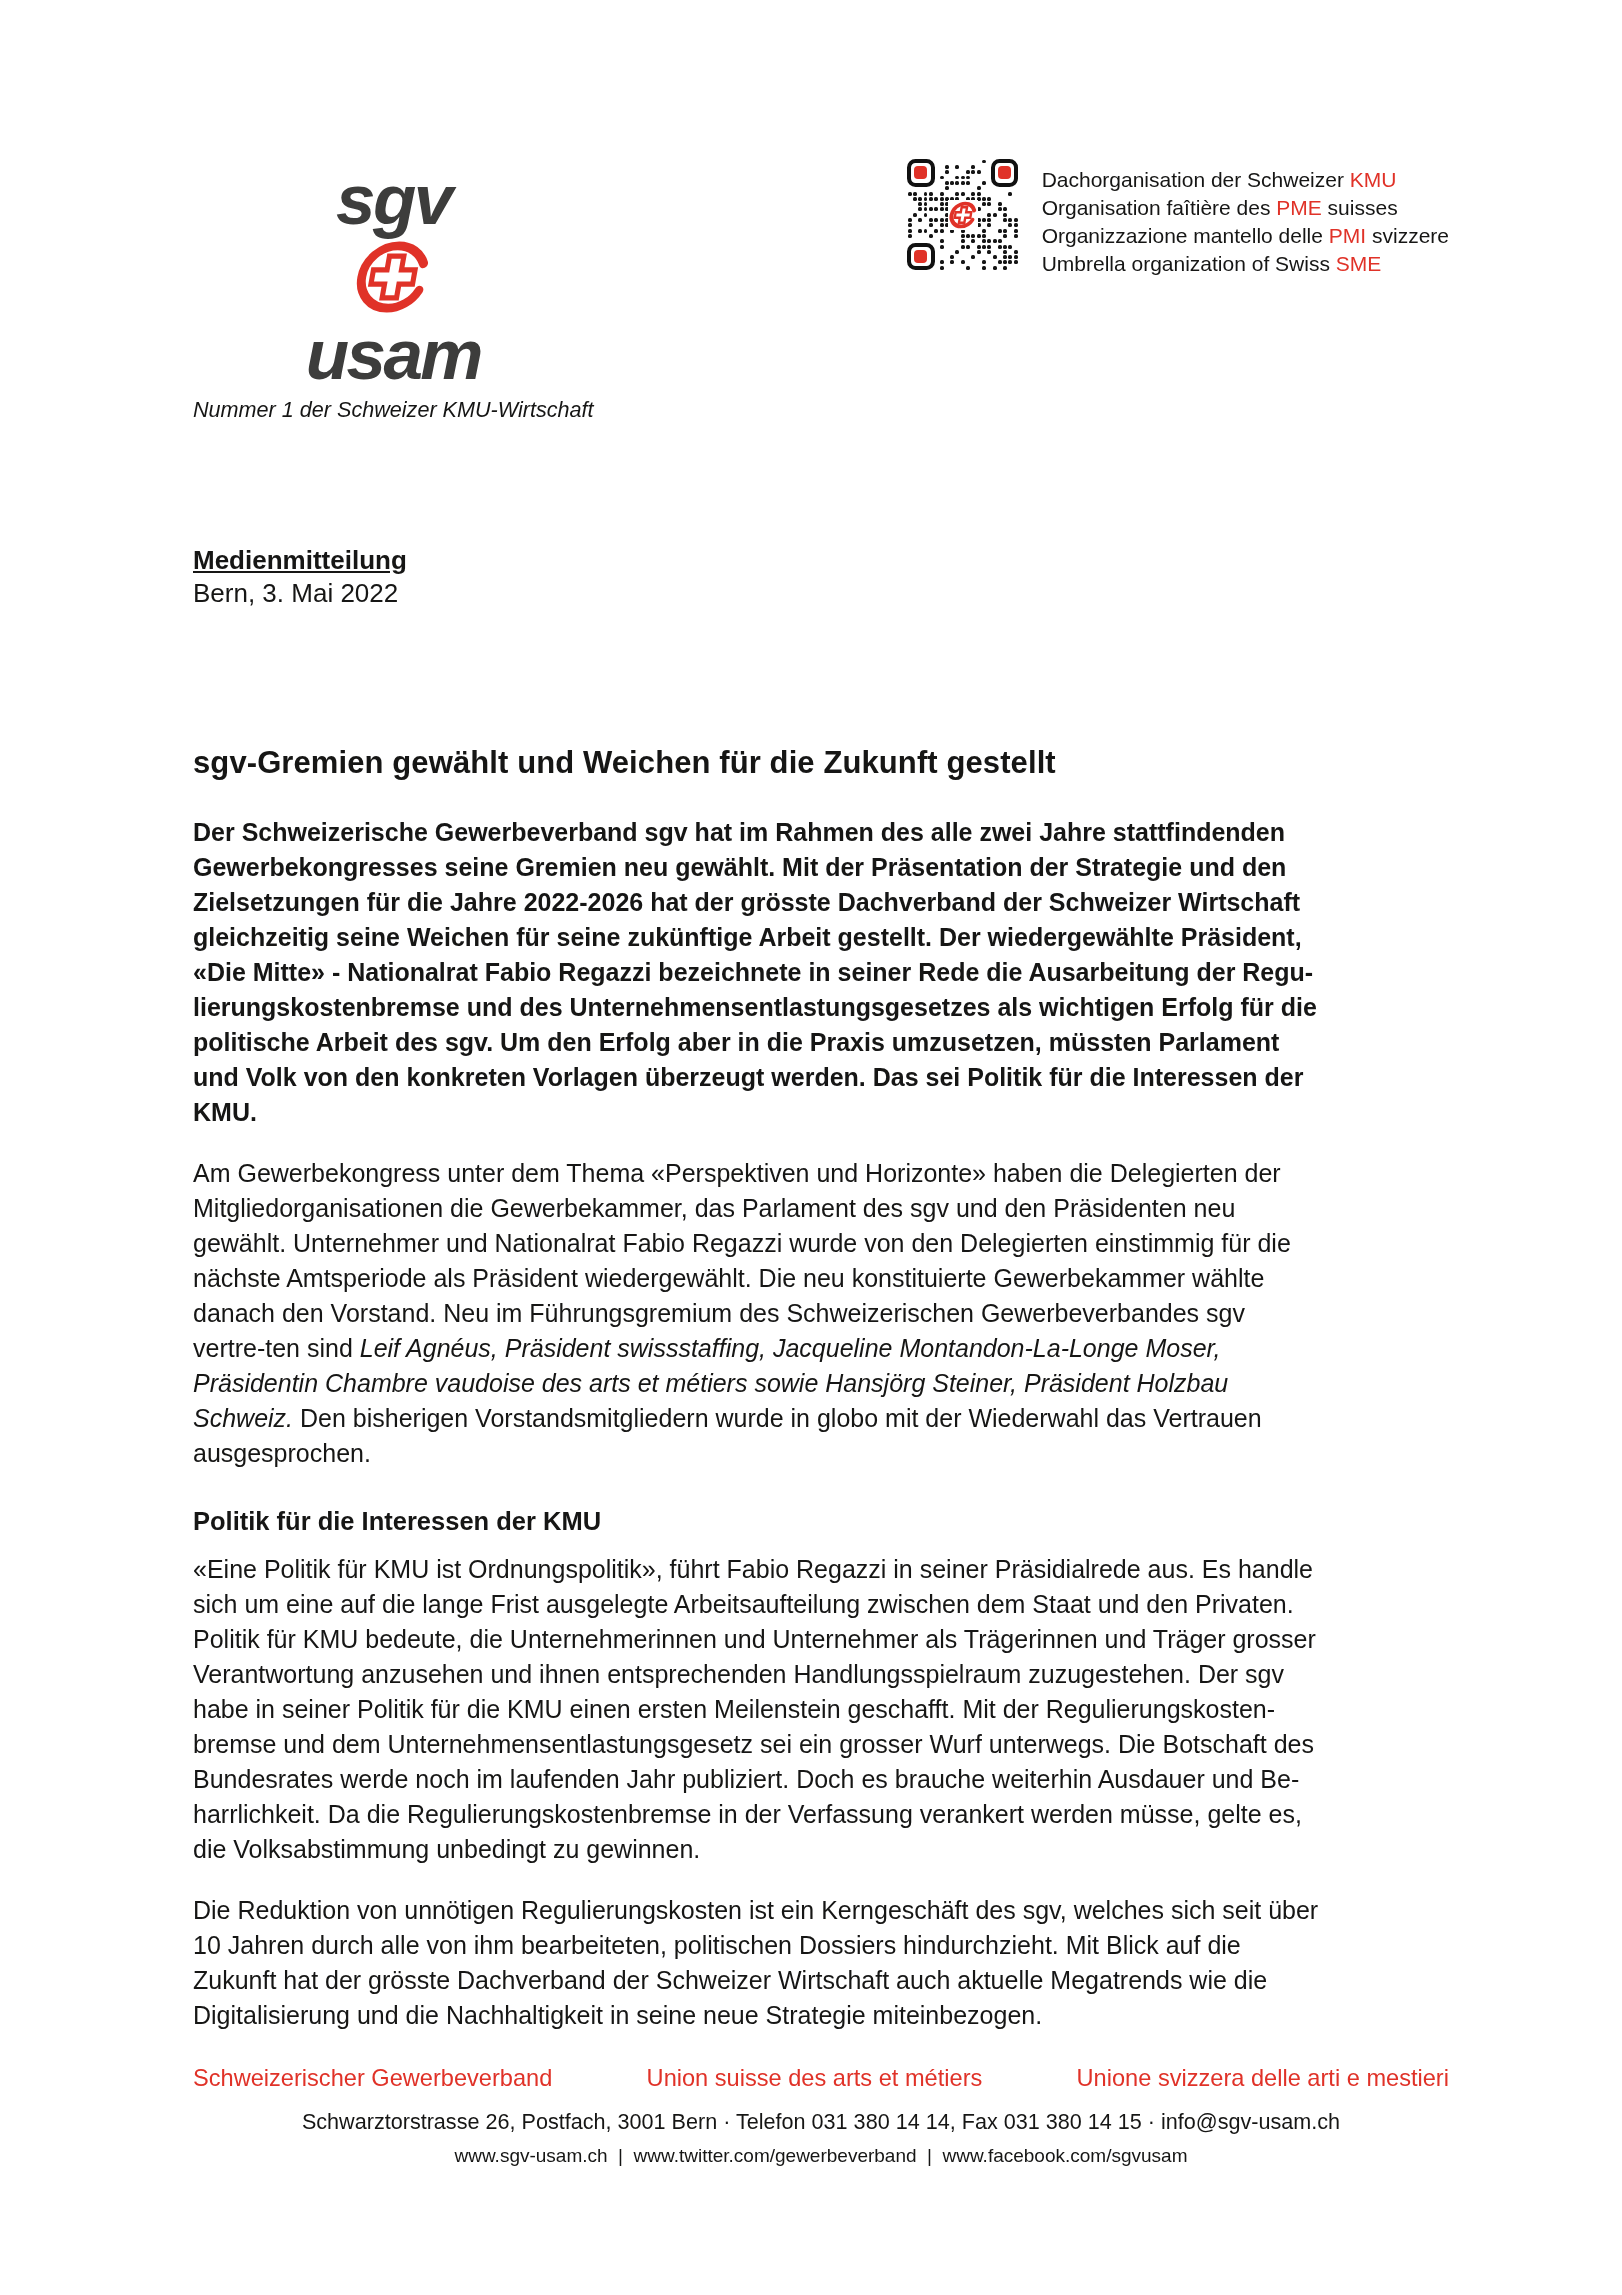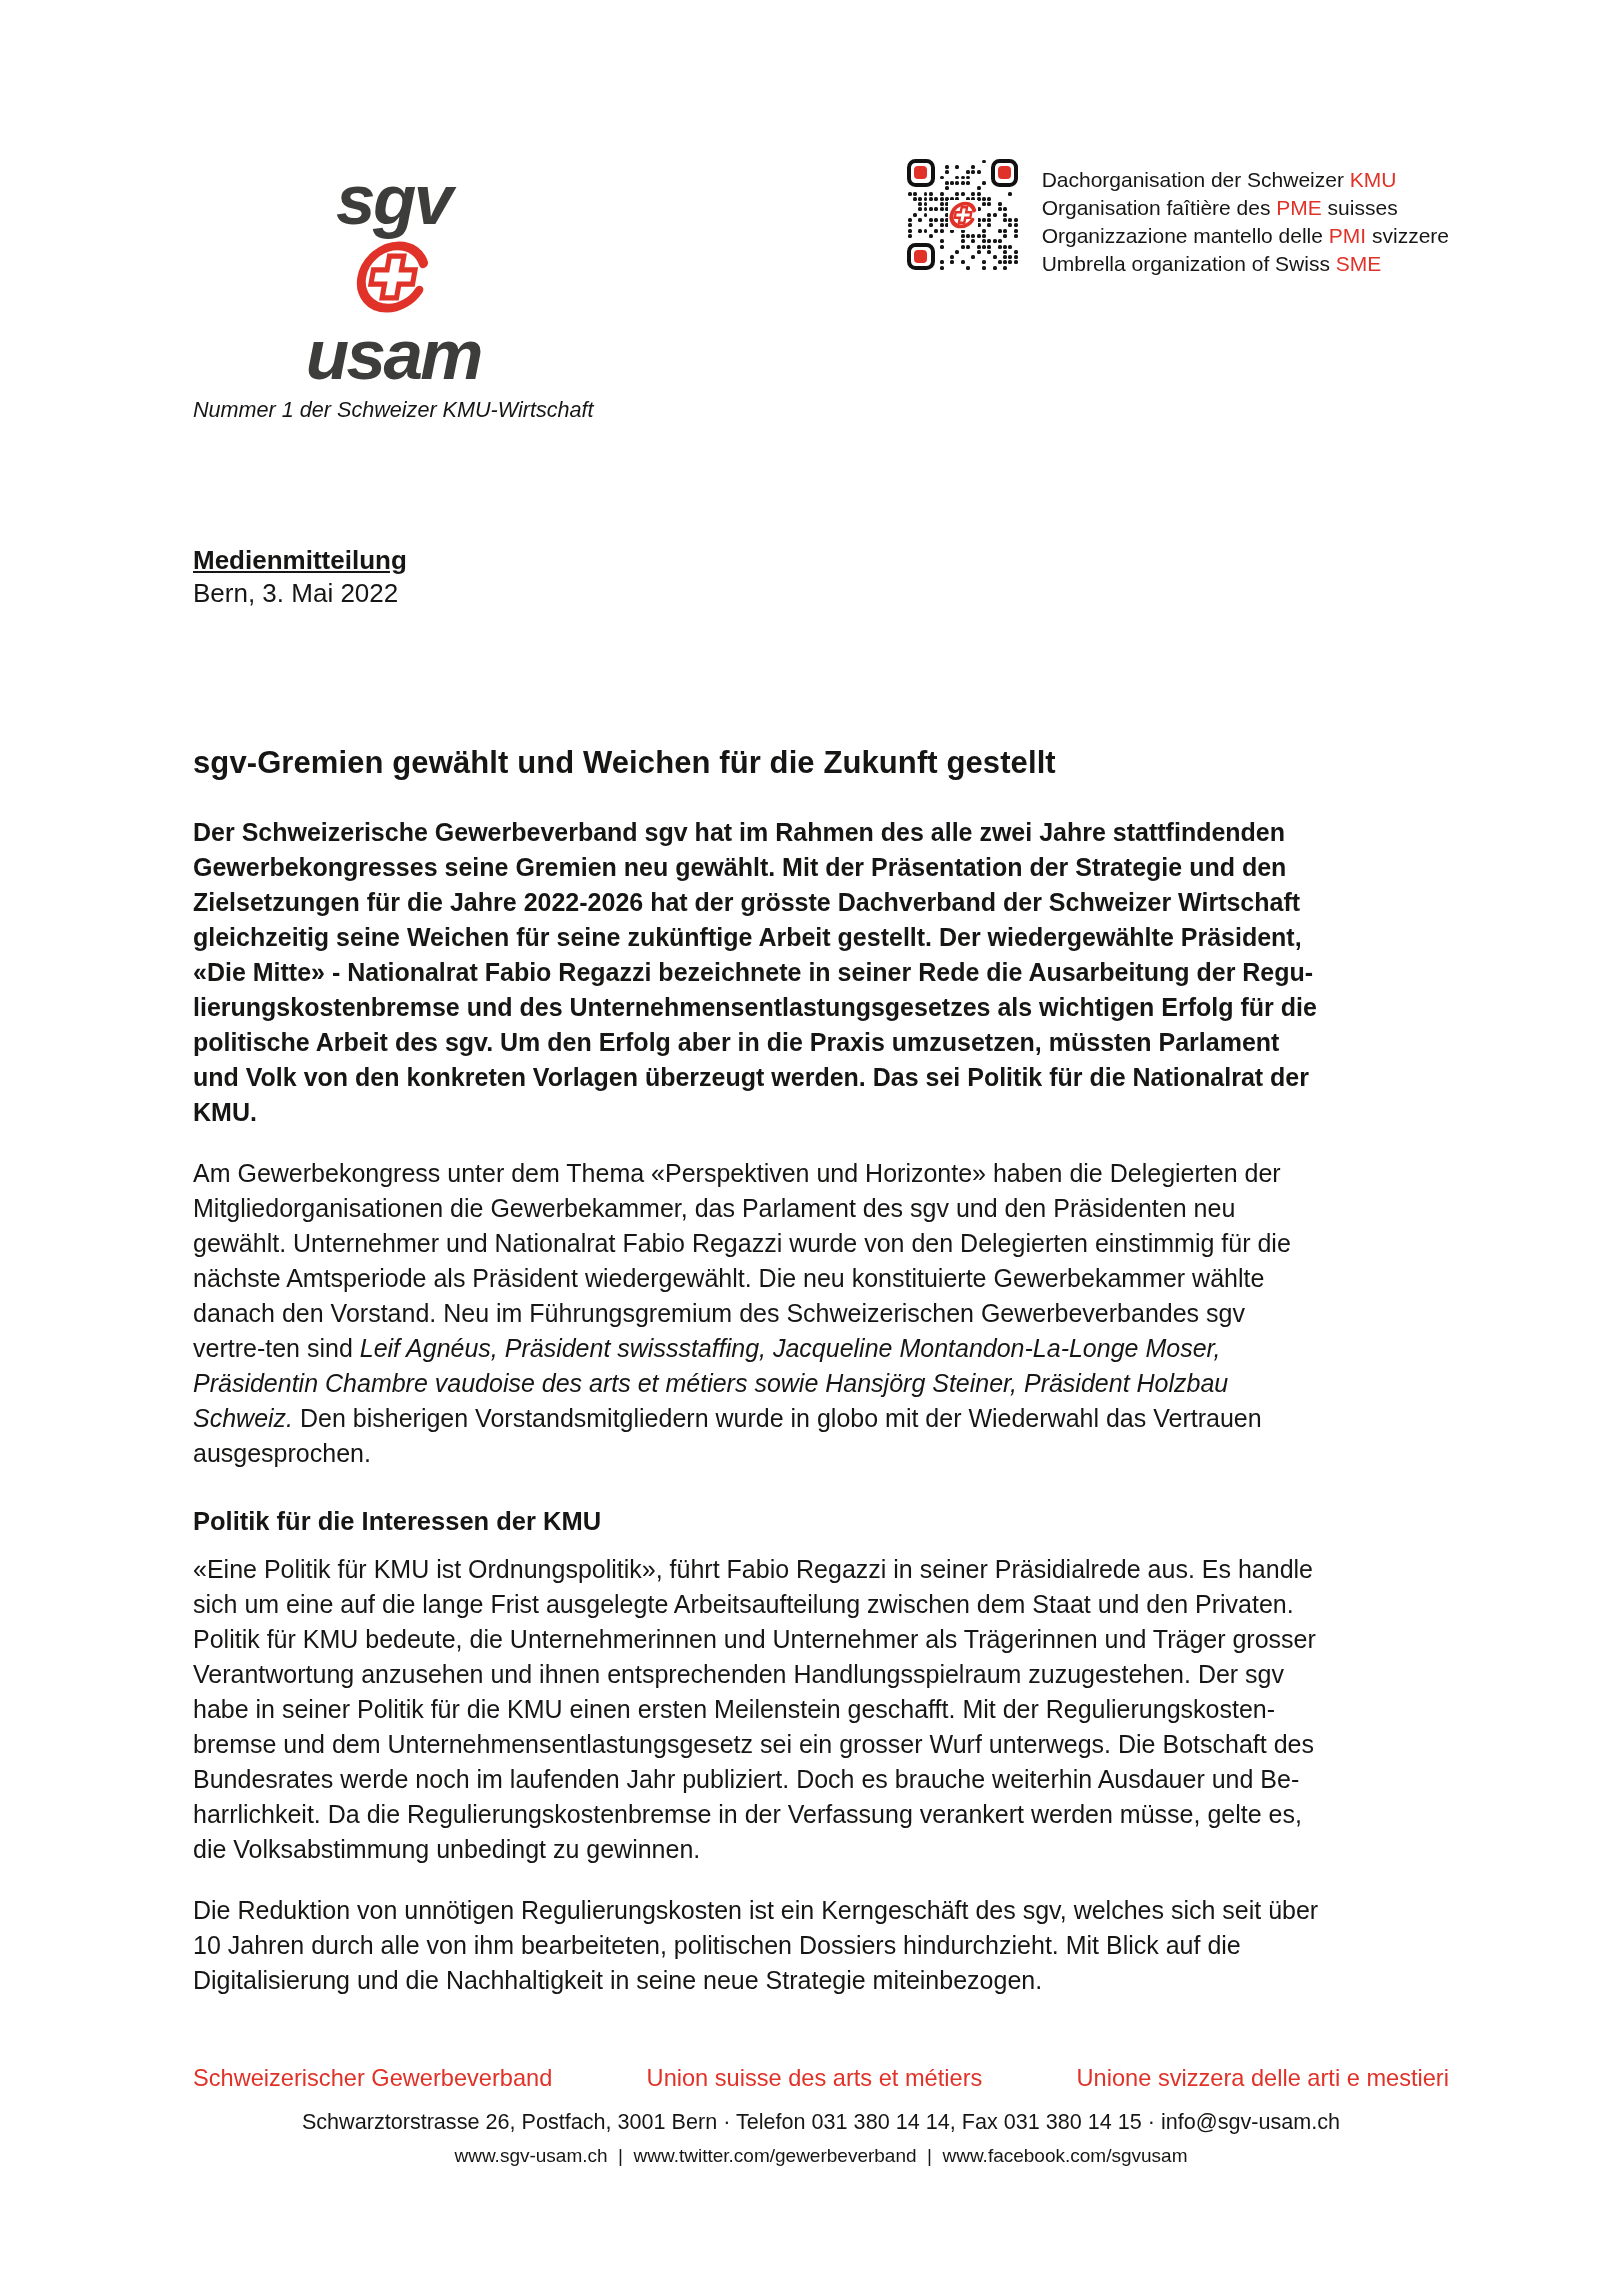--- a/index.html
+++ b/index.html
@@ -359,21 +359,21 @@
 
     <div class="body-copy">
         <div class="para bold">
           <div class="line"><span>Der Schweizerische Gewerbeverband sgv hat im Rahmen des alle zwei Jahre stattfindenden</span></div>
           <div class="line"><span>Gewerbekongresses seine Gremien neu gewählt. Mit der Präsentation der Strategie und den</span></div>
           <div class="line"><span>Zielsetzungen für die Jahre 2022-2026 hat der grösste Dachverband der Schweizer Wirtschaft</span></div>
           <div class="line"><span>gleichzeitig seine Weichen für seine zukünftige Arbeit gestellt. Der wiedergewählte Präsident,</span></div>
           <div class="line"><span>«Die Mitte» - Nationalrat Fabio Regazzi bezeichnete in seiner Rede die Ausarbeitung der Regu-</span></div>
           <div class="line"><span>lierungskostenbremse und des Unternehmensentlastungsgesetzes als wichtigen Erfolg für die</span></div>
           <div class="line"><span>politische Arbeit des sgv. Um den Erfolg aber in die Praxis umzusetzen, müssten Parlament</span></div>
-          <div class="line"><span>und Volk von den konkreten Vorlagen überzeugt werden. Das sei Politik für die Nationalrat der</span></div>
+          <div class="line"><span>und Volk von den konkreten Vorlagen überzeugt werden. Das sei Politik für die Interessen der</span></div>
           <div class="line"><span>KMU.</span></div>
         </div>
         <div class="para">
           <div class="line"><span>Am Gewerbekongress unter dem Thema «Perspektiven und Horizonte» haben die Delegierten der</span></div>
           <div class="line"><span>Mitgliedorganisationen die Gewerbekammer, das Parlament des sgv und den Präsidenten neu</span></div>
           <div class="line"><span>gewählt. Unternehmer und Nationalrat Fabio Regazzi wurde von den Delegierten einstimmig für die</span></div>
           <div class="line"><span>nächste Amtsperiode als Präsident wiedergewählt. Die neu konstituierte Gewerbekammer wählte</span></div>
           <div class="line"><span>danach den Vorstand. Neu im Führungsgremium des Schweizerischen Gewerbeverbandes sgv</span></div>
           <div class="line"><span>vertre-ten sind </span><span class="em">Leif Agnéus, Präsident swissstaffing, Jacqueline Montandon-La-Longe Moser,</span></div>
           <div class="line"><span class="em">Präsidentin Chambre vaudoise des arts et métiers sowie Hansjörg Steiner, Präsident Holzbau</span></div>
@@ -388,20 +388,21 @@
           <div class="line"><span>Verantwortung anzusehen und ihnen entsprechenden Handlungsspielraum zuzugestehen. Der sgv</span></div>
           <div class="line"><span>habe in seiner Politik für die KMU einen ersten Meilenstein geschafft. Mit der Regulierungskosten-</span></div>
           <div class="line"><span>bremse und dem Unternehmensentlastungsgesetz sei ein grosser Wurf unterwegs. Die Botschaft des</span></div>
           <div class="line"><span>Bundesrates werde noch im laufenden Jahr publiziert. Doch es brauche weiterhin Ausdauer und Be-</span></div>
           <div class="line"><span>harrlichkeit. Da die Regulierungskostenbremse in der Verfassung verankert werden müsse, gelte es,</span></div>
           <div class="line"><span>die Volksabstimmung unbedingt zu gewinnen.</span></div>
         </div>
         <div class="para">
           <div class="line"><span>Die Reduktion von unnötigen Regulierungskosten ist ein Kerngeschäft des sgv, welches sich seit über</span></div>
           <div class="line"><span>10 Jahren durch alle von ihm bearbeiteten, politischen Dossiers hindurchzieht. Mit Blick auf die</span></div>
+          <div class="line"><span>Zukunft hat der grösste Dachverband der Schweizer Wirtschaft auch aktuelle Megatrends wie die</span></div>
           <div class="line"><span>Digitalisierung und die Nachhaltigkeit in seine neue Strategie miteinbezogen.</span></div>
         </div>
       </div>
 
   </div>
 
   <div class="footer">
     <div class="footer-red">
         <span>Schweizerischer Gewerbeverband</span>
         <span>Union suisse des arts et métiers</span>

